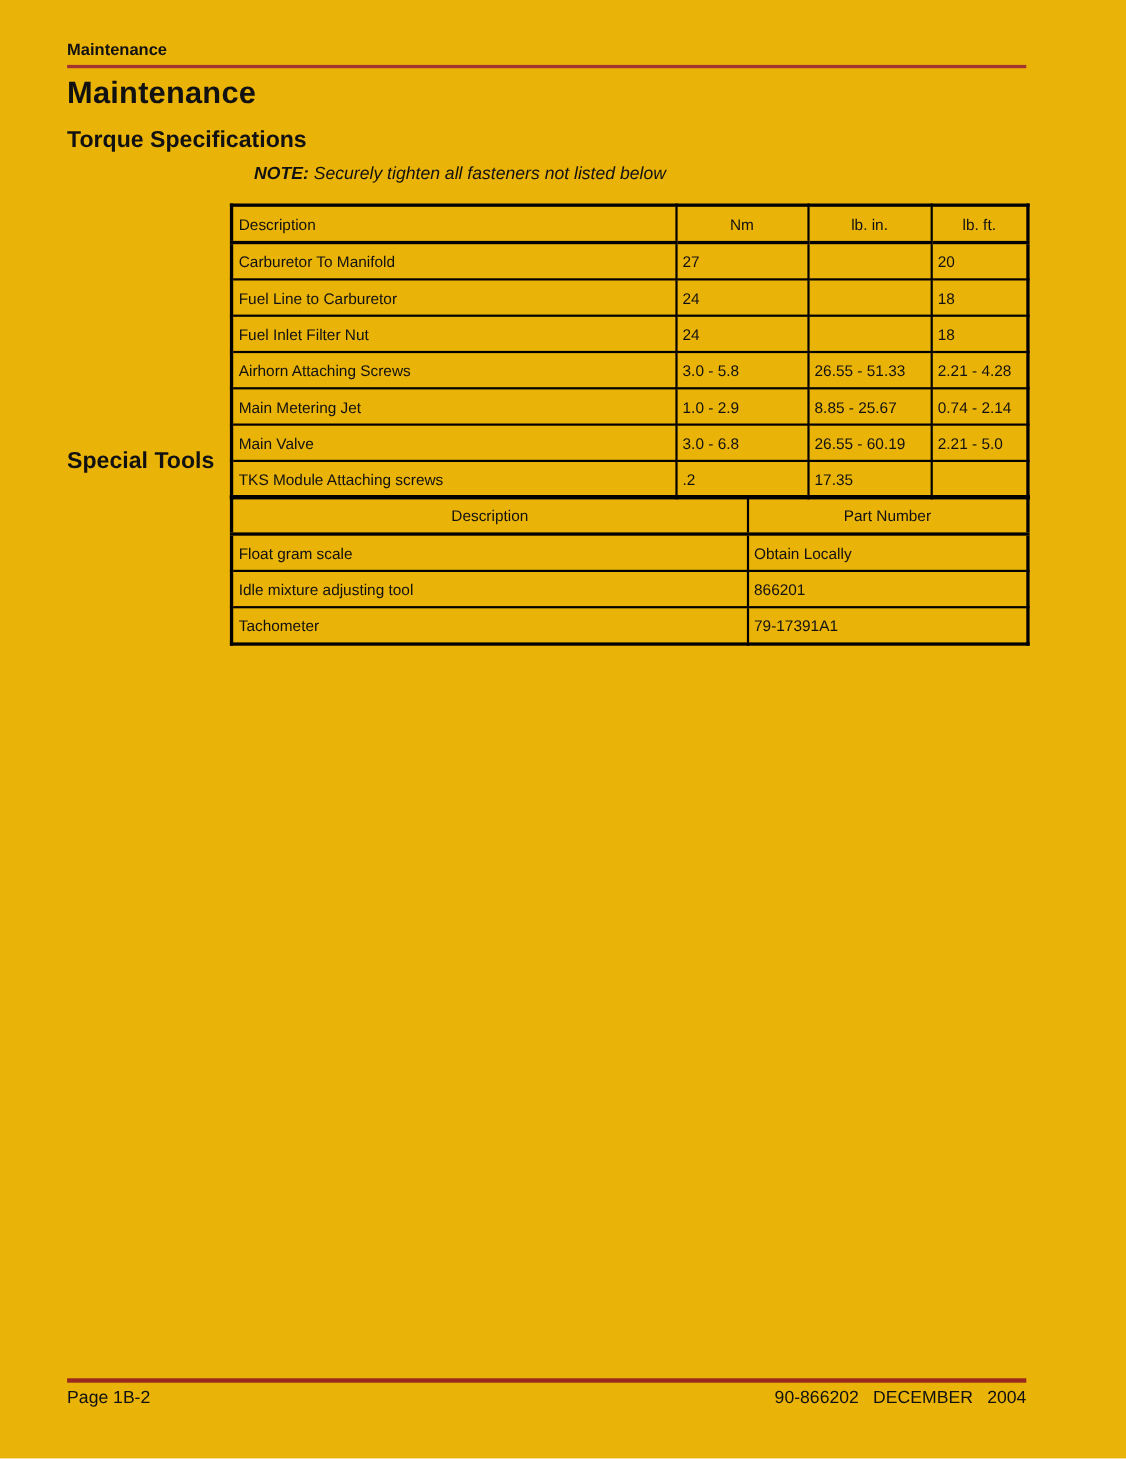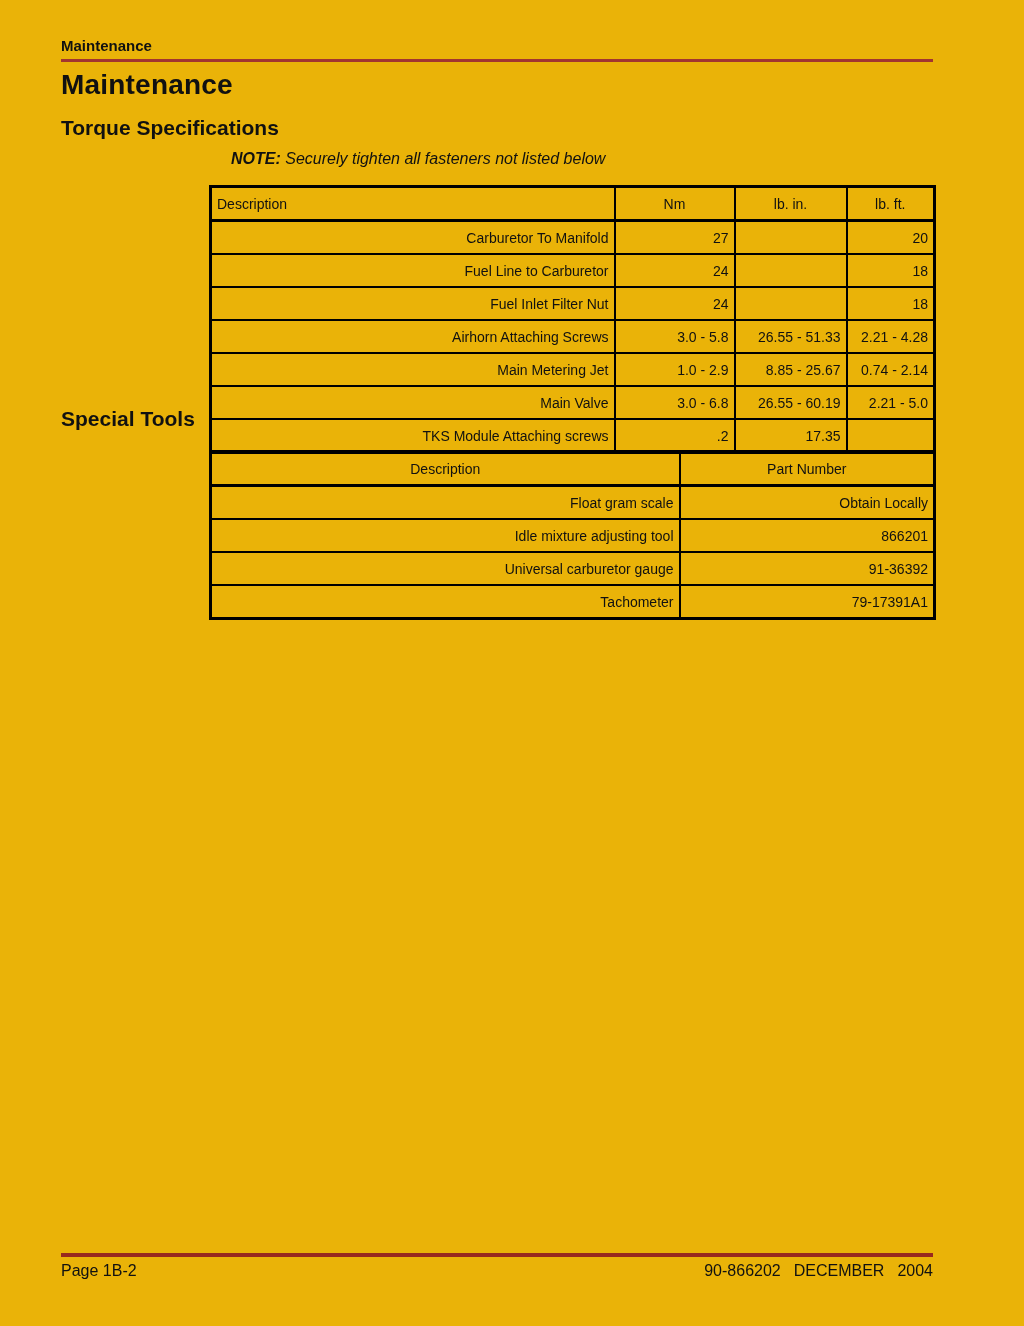--- a/index.html
+++ b/index.html
@@ -61,22 +61,22 @@
     height: 23px;
     padding: 4px 5px;
     font-weight: 400;
     white-space: nowrap;
     overflow: hidden;
   }
   table.doc-table th { border-bottom: 3px solid #000000; }
   .torque-table th:first-child { text-align: left; }
   .torque-table th { text-align: center; }
   .tools-table th { text-align: center; }
-  table.doc-table td { text-align: right; }
-  table.doc-table td.center { text-align: right; }
+  table.doc-table td { text-align: left; }
+  table.doc-table td.center { text-align: left; }
   .footer-rule {
     position: absolute;
     left: 61px; top: 1253px;
     width: 872px; height: 4px;
     background: #99291e;
   }
   .footer-left {
     position: absolute;
     left: 61px; top: 1262px;
     font-size: 16px;
@@ -183,24 +183,20 @@
     <tbody>
         <tr>
           <td>Float gram scale</td>
           <td class="center">Obtain Locally</td>
         </tr>
         <tr>
           <td>Idle mixture adjusting tool</td>
           <td class="center">866201</td>
         </tr>
         <tr>
-          <td>Universal carburetor gauge</td>
-          <td class="center">91-36392</td>
-        </tr>
-        <tr>
           <td>Tachometer</td>
           <td class="center">79-17391A1</td>
         </tr>
       </tbody>
   </table>
 
   <div class="footer-rule"></div>
   <div class="footer-left">Page 1B-2</div>
   <div class="footer-right">
     <span>90-866202</span>

